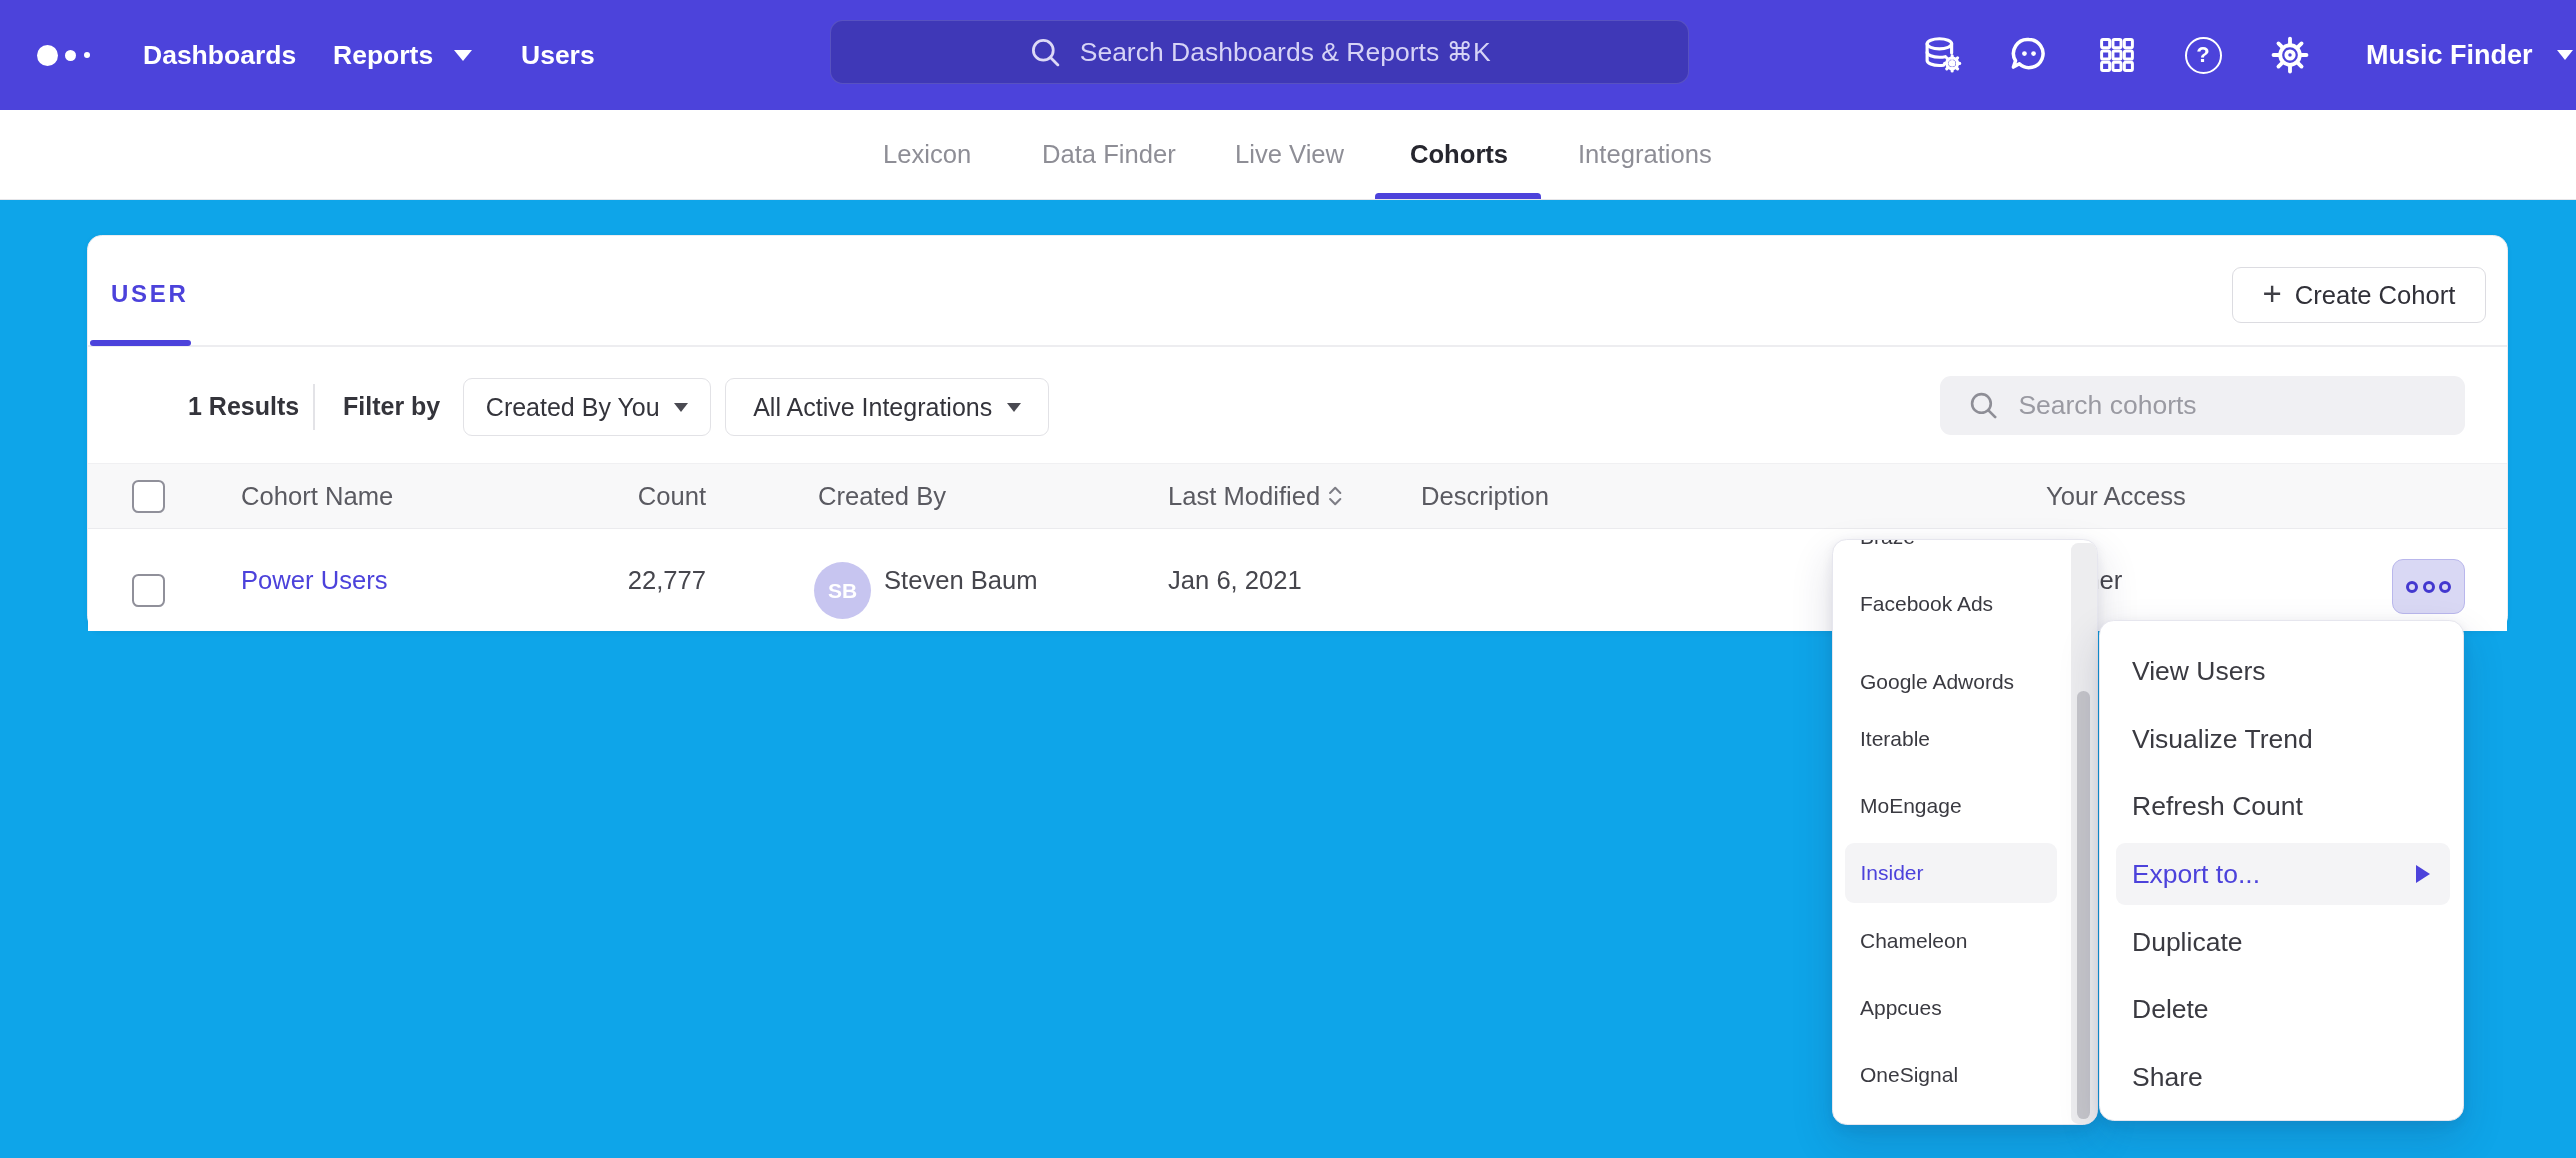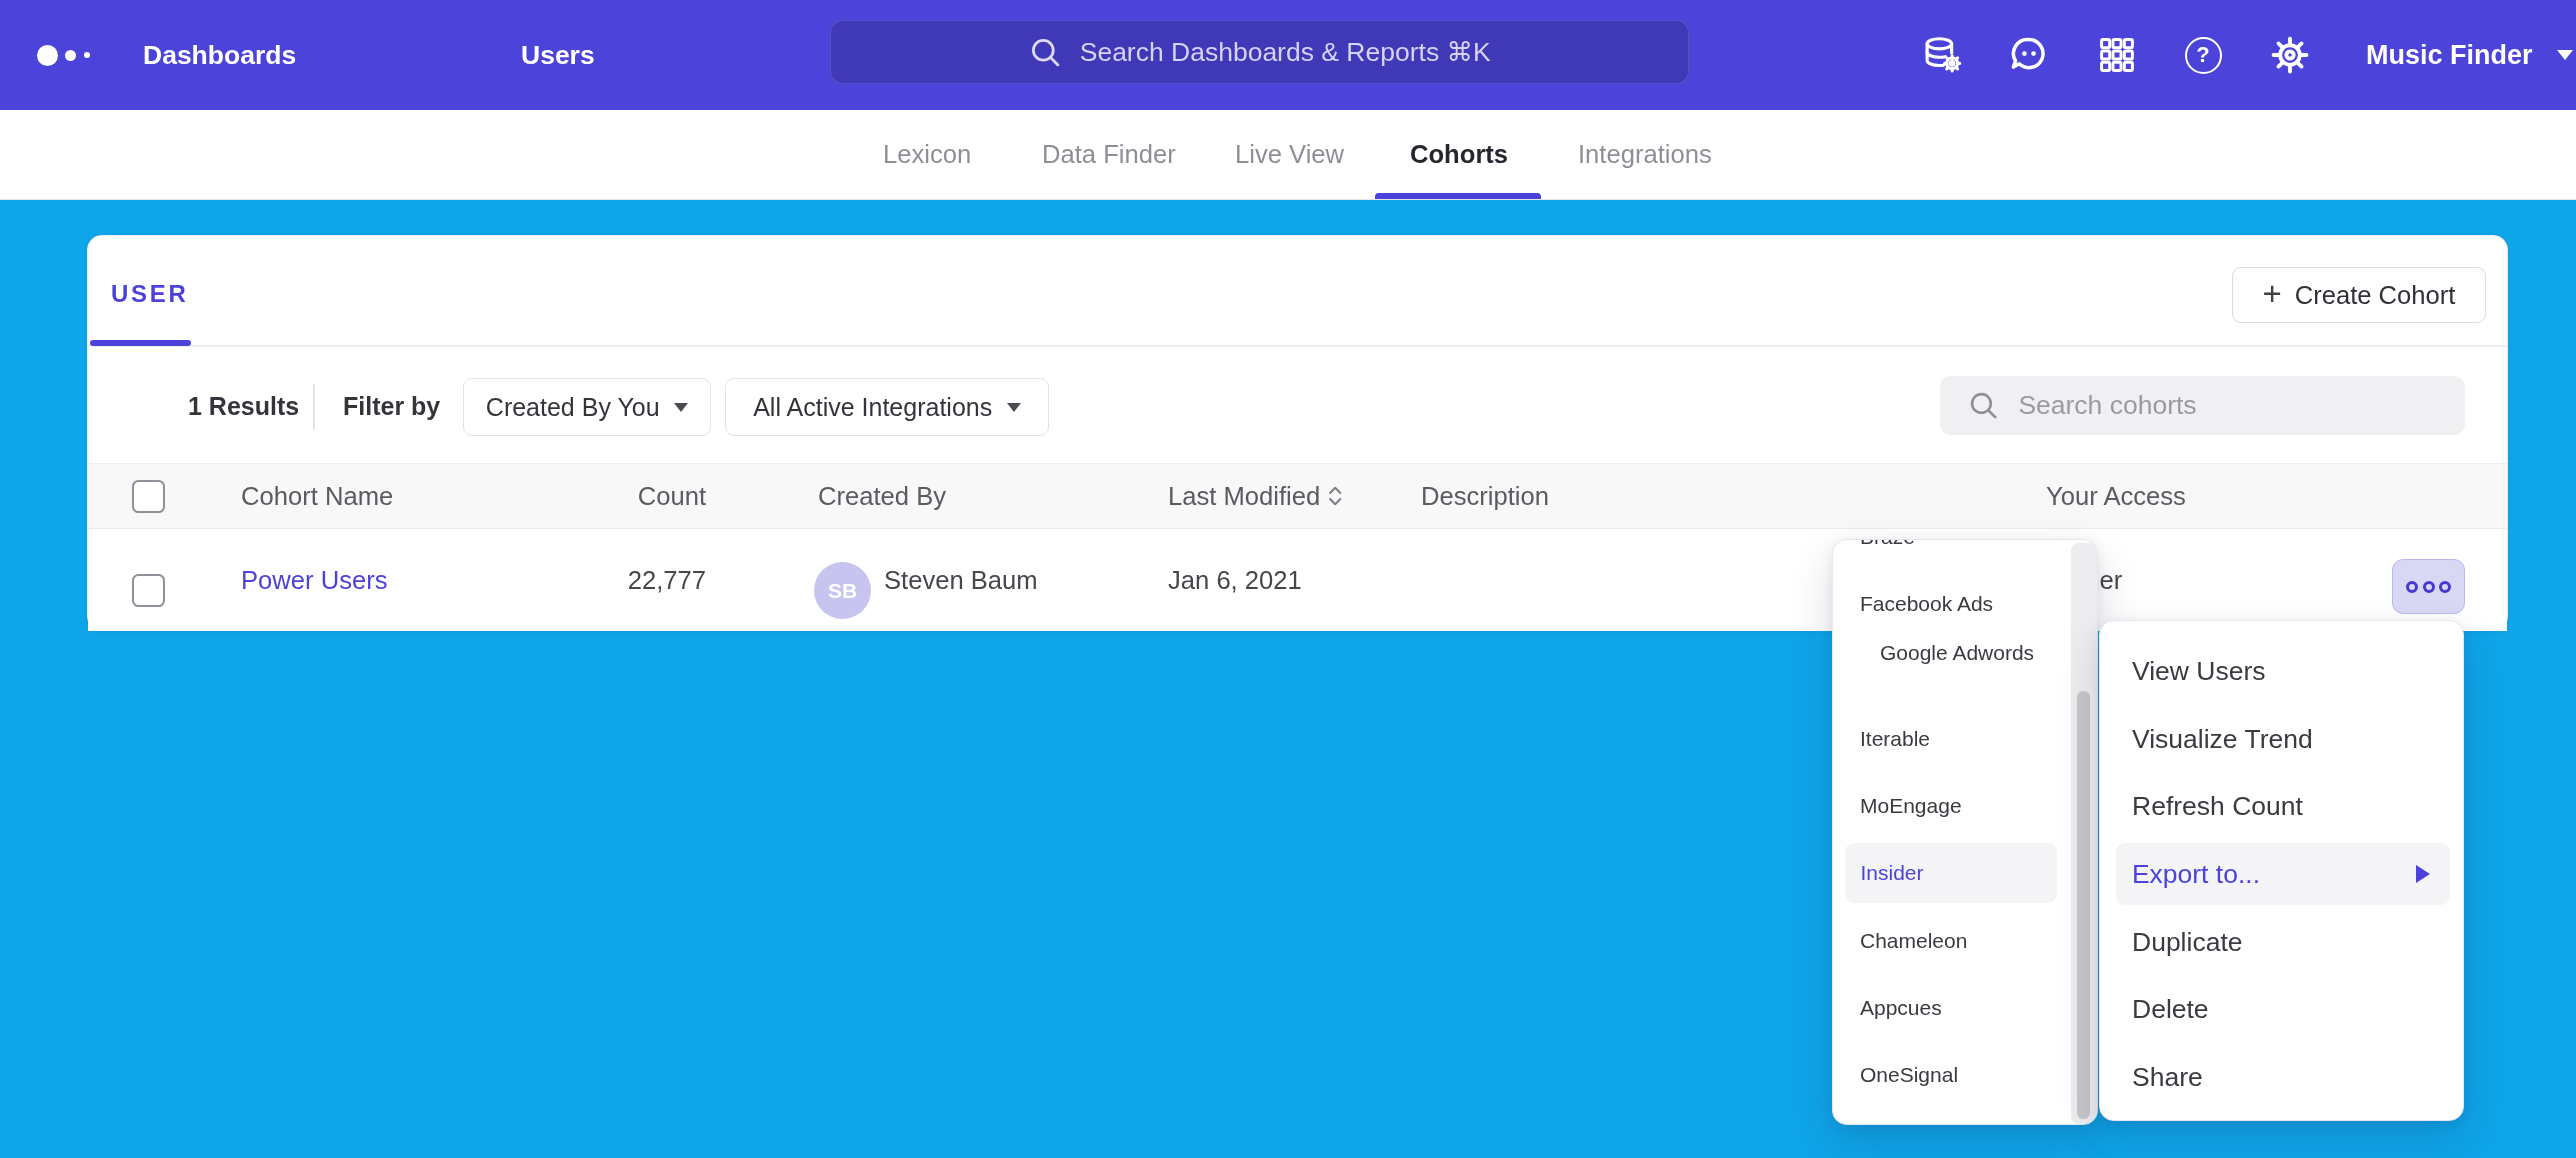--- a/index.html
+++ b/index.html
@@ -104,20 +104,24 @@
 
 <div class="stage">
 
   <header class="topnav">
     <div class="logo">
       <span class="d1"></span>
       <span class="d2"></span>
       <span class="d3"></span>
     </div>
     <div class="navlink" style="left:143px;">Dashboards</div>
+    <div class="navlink" style="left:333px;gap:21px;">
+      <span>Reports</span>
+      <span class="caret"></span>
+    </div>
     <div class="navlink" style="left:521px;">Users</div>
 
     <div class="topsearch">
       <svg width="35" height="35" viewBox="0 0 24 24">
         <g fill="none" stroke="#ddd9f6" stroke-width="1.9" stroke-linecap="round">
           <circle cx="10.5" cy="10.5" r="6.8"></circle>
             <line x1="15.6" y1="15.6" x2="20.5" y2="20.5"></line>
         </g>
       </svg>
       <span>Search Dashboards &amp; Reports ⌘K</span>
@@ -266,21 +270,21 @@
         <span class="ring"></span>
         <span class="ring"></span>
       </button>
     </div>
     <div class="avatar">SB</div>
   </section>
 
   <div class="menu submenu">
     <div class="smi" style="top:-33px;">Braze</div>
     <div class="smi" style="top:34px;">Facebook Ads</div>
-    <div class="smi" style="top:83px;margin-left:20px;">Google Adwords</div>
+    <div class="smi" style="top:112px;">Google Adwords</div>
     <div class="smi" style="top:169px;">Iterable</div>
     <div class="smi" style="top:236px;">MoEngage</div>
     <div class="smi sel" style="top:303px;">Insider</div>
     <div class="smi" style="top:371px;">Chameleon</div>
     <div class="smi" style="top:438px;">Appcues</div>
     <div class="smi" style="top:505px;">OneSignal</div>
     <div class="strack"></div>
     <div class="sthumb"></div>
   </div>
 

